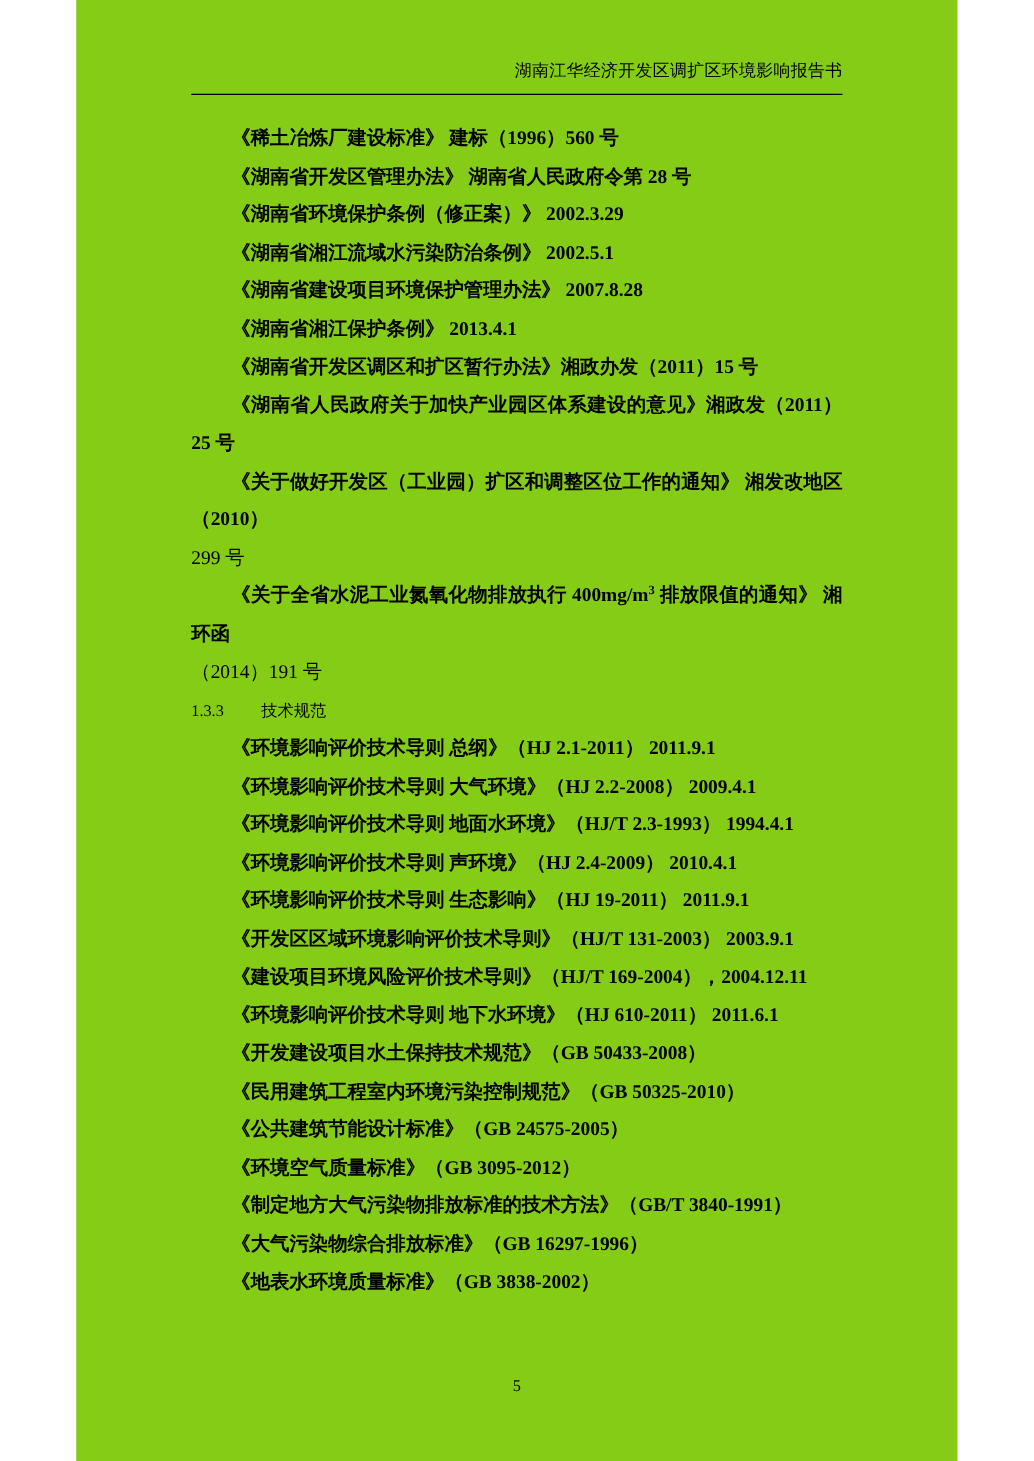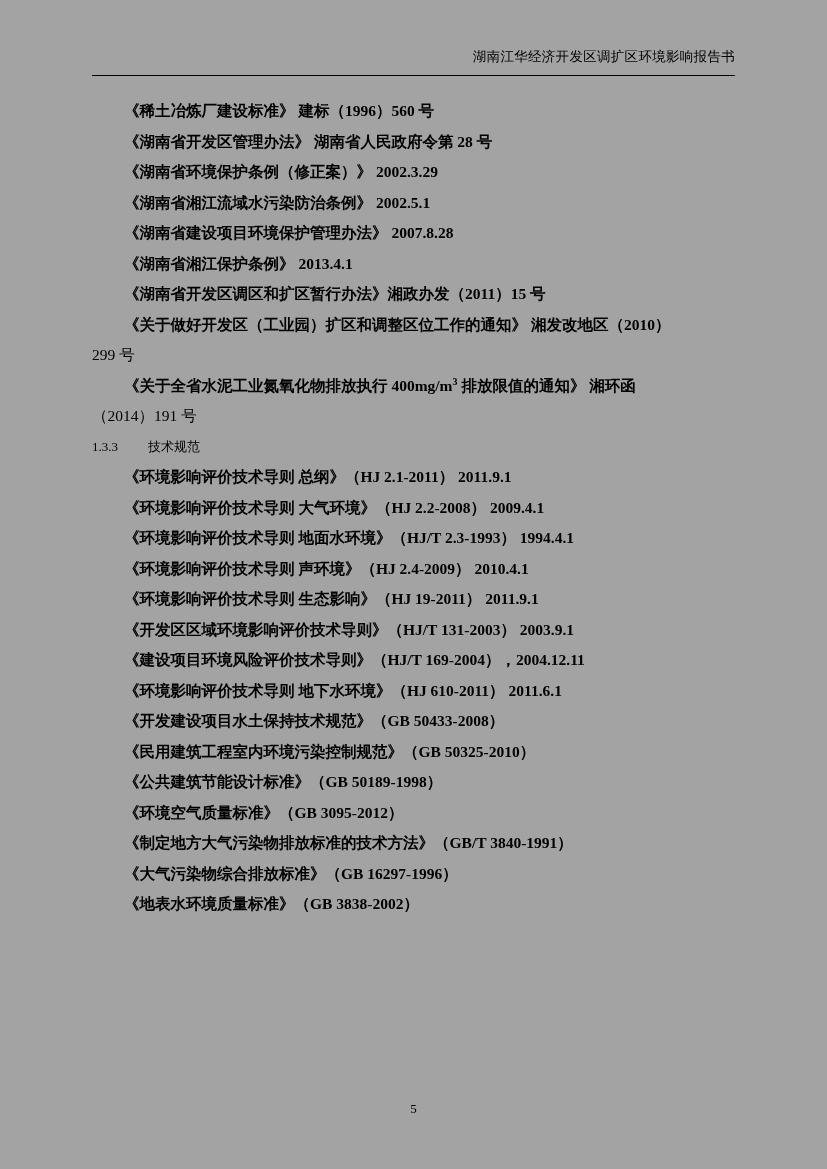--- a/index.html
+++ b/index.html
@@ -6,24 +6,24 @@
     margin: 0;
     padding: 0;
     background: #ffffff;
   }
   body {
     font-family: "Liberation Serif", "DejaVu Serif", serif;
     color: #000000;
   }
   .page {
     position: relative;
-    width: 827px;
+    width: 705px;
     height: 1169px;
     margin: 0 auto;
-    background: #a3a3a3;
+    background: #84cc16;
     box-sizing: border-box;
     overflow: hidden;
   }
   .header {
     position: absolute;
     top: 48px;
     left: 92px;
     right: 92px;
     text-align: right;
     font-size: 13.5px;
@@ -92,41 +92,42 @@
   <div class="content">
 
     <div>
       <div class="line indent">《稀土冶炼厂建设标准》 建标（1996）560 号</div>
       <div class="line indent">《湖南省开发区管理办法》 湖南省人民政府令第 28 号</div>
       <div class="line indent">《湖南省环境保护条例（修正案）》 2002.3.29</div>
       <div class="line indent">《湖南省湘江流域水污染防治条例》 2002.5.1</div>
       <div class="line indent">《湖南省建设项目环境保护管理办法》 2007.8.28</div>
       <div class="line indent">《湖南省湘江保护条例》 2013.4.1</div>
       <div class="line indent">《湖南省开发区调区和扩区暂行办法》湘政办发（2011）15 号</div>
+      <div class="line indent">《湖南省人民政府关于加快产业园区体系建设的意见》湘政发（2011）25 号</div>
       <div class="line indent">《关于做好开发区（工业园）扩区和调整区位工作的通知》 湘发改地区（2010）</div>
       <div class="line noindent">299 号</div>
     </div>
 
     <div class="line indent"><span>《关于全省水泥工业氮氧化物排放执行 400mg/m</span><sup>3</sup><span> 排放限值的通知》 湘环函</span></div>
     <div class="line noindent">（2014）191 号</div>
 
     <div class="heading"><span class="num">1.3.3</span><span>技术规范</span></div>
 
     <div>
       <div class="line indent">《环境影响评价技术导则 总纲》（HJ 2.1-2011） 2011.9.1</div>
       <div class="line indent">《环境影响评价技术导则 大气环境》（HJ 2.2-2008） 2009.4.1</div>
       <div class="line indent">《环境影响评价技术导则 地面水环境》（HJ/T 2.3-1993） 1994.4.1</div>
       <div class="line indent">《环境影响评价技术导则 声环境》（HJ 2.4-2009） 2010.4.1</div>
       <div class="line indent">《环境影响评价技术导则 生态影响》（HJ 19-2011） 2011.9.1</div>
       <div class="line indent">《开发区区域环境影响评价技术导则》（HJ/T 131-2003） 2003.9.1</div>
       <div class="line indent">《建设项目环境风险评价技术导则》（HJ/T 169-2004），2004.12.11</div>
       <div class="line indent">《环境影响评价技术导则 地下水环境》（HJ 610-2011） 2011.6.1</div>
       <div class="line indent">《开发建设项目水土保持技术规范》（GB 50433-2008）</div>
       <div class="line indent">《民用建筑工程室内环境污染控制规范》（GB 50325-2010）</div>
-      <div class="line indent">《公共建筑节能设计标准》（GB 50189-1998）</div>
+      <div class="line indent">《公共建筑节能设计标准》（GB 24575-2005）</div>
       <div class="line indent">《环境空气质量标准》（GB 3095-2012）</div>
       <div class="line indent">《制定地方大气污染物排放标准的技术方法》（GB/T 3840-1991）</div>
       <div class="line indent">《大气污染物综合排放标准》（GB 16297-1996）</div>
       <div class="line indent">《地表水环境质量标准》（GB 3838-2002）</div>
     </div>
 
   </div>
 
   <div class="footer">5</div>
 

